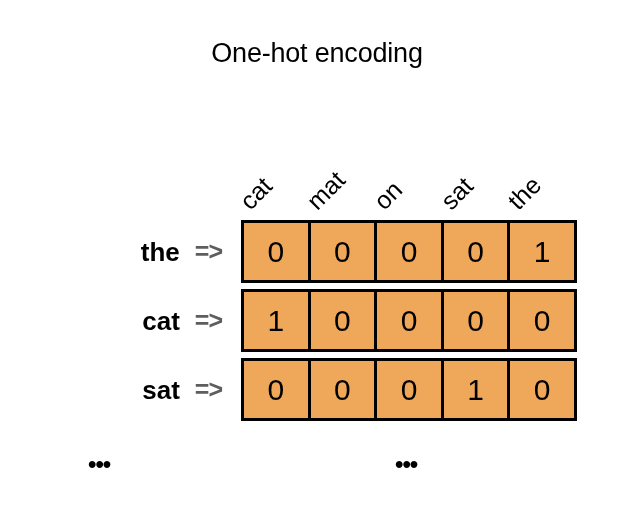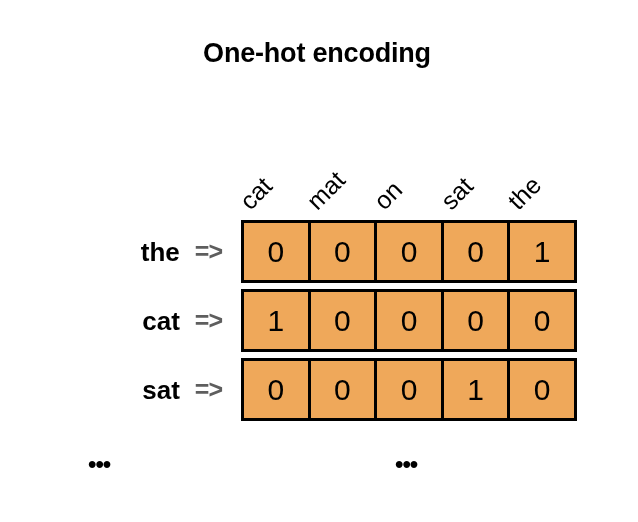--- a/index.html
+++ b/index.html
@@ -22,21 +22,21 @@
   }
 
   
   #chart-title {
     position: absolute;
     left: 0;
     top: 38px;
     width: 634px;
     text-align: center;
     font-size: 27px;
-    font-weight: bold;
+    font-weight: normal;
     color: #000000;
     letter-spacing: -0.2px;
     white-space: nowrap;
   }
 
   
   #column-headers {
     position: absolute;
     left: 241px;
     top: 220px;

